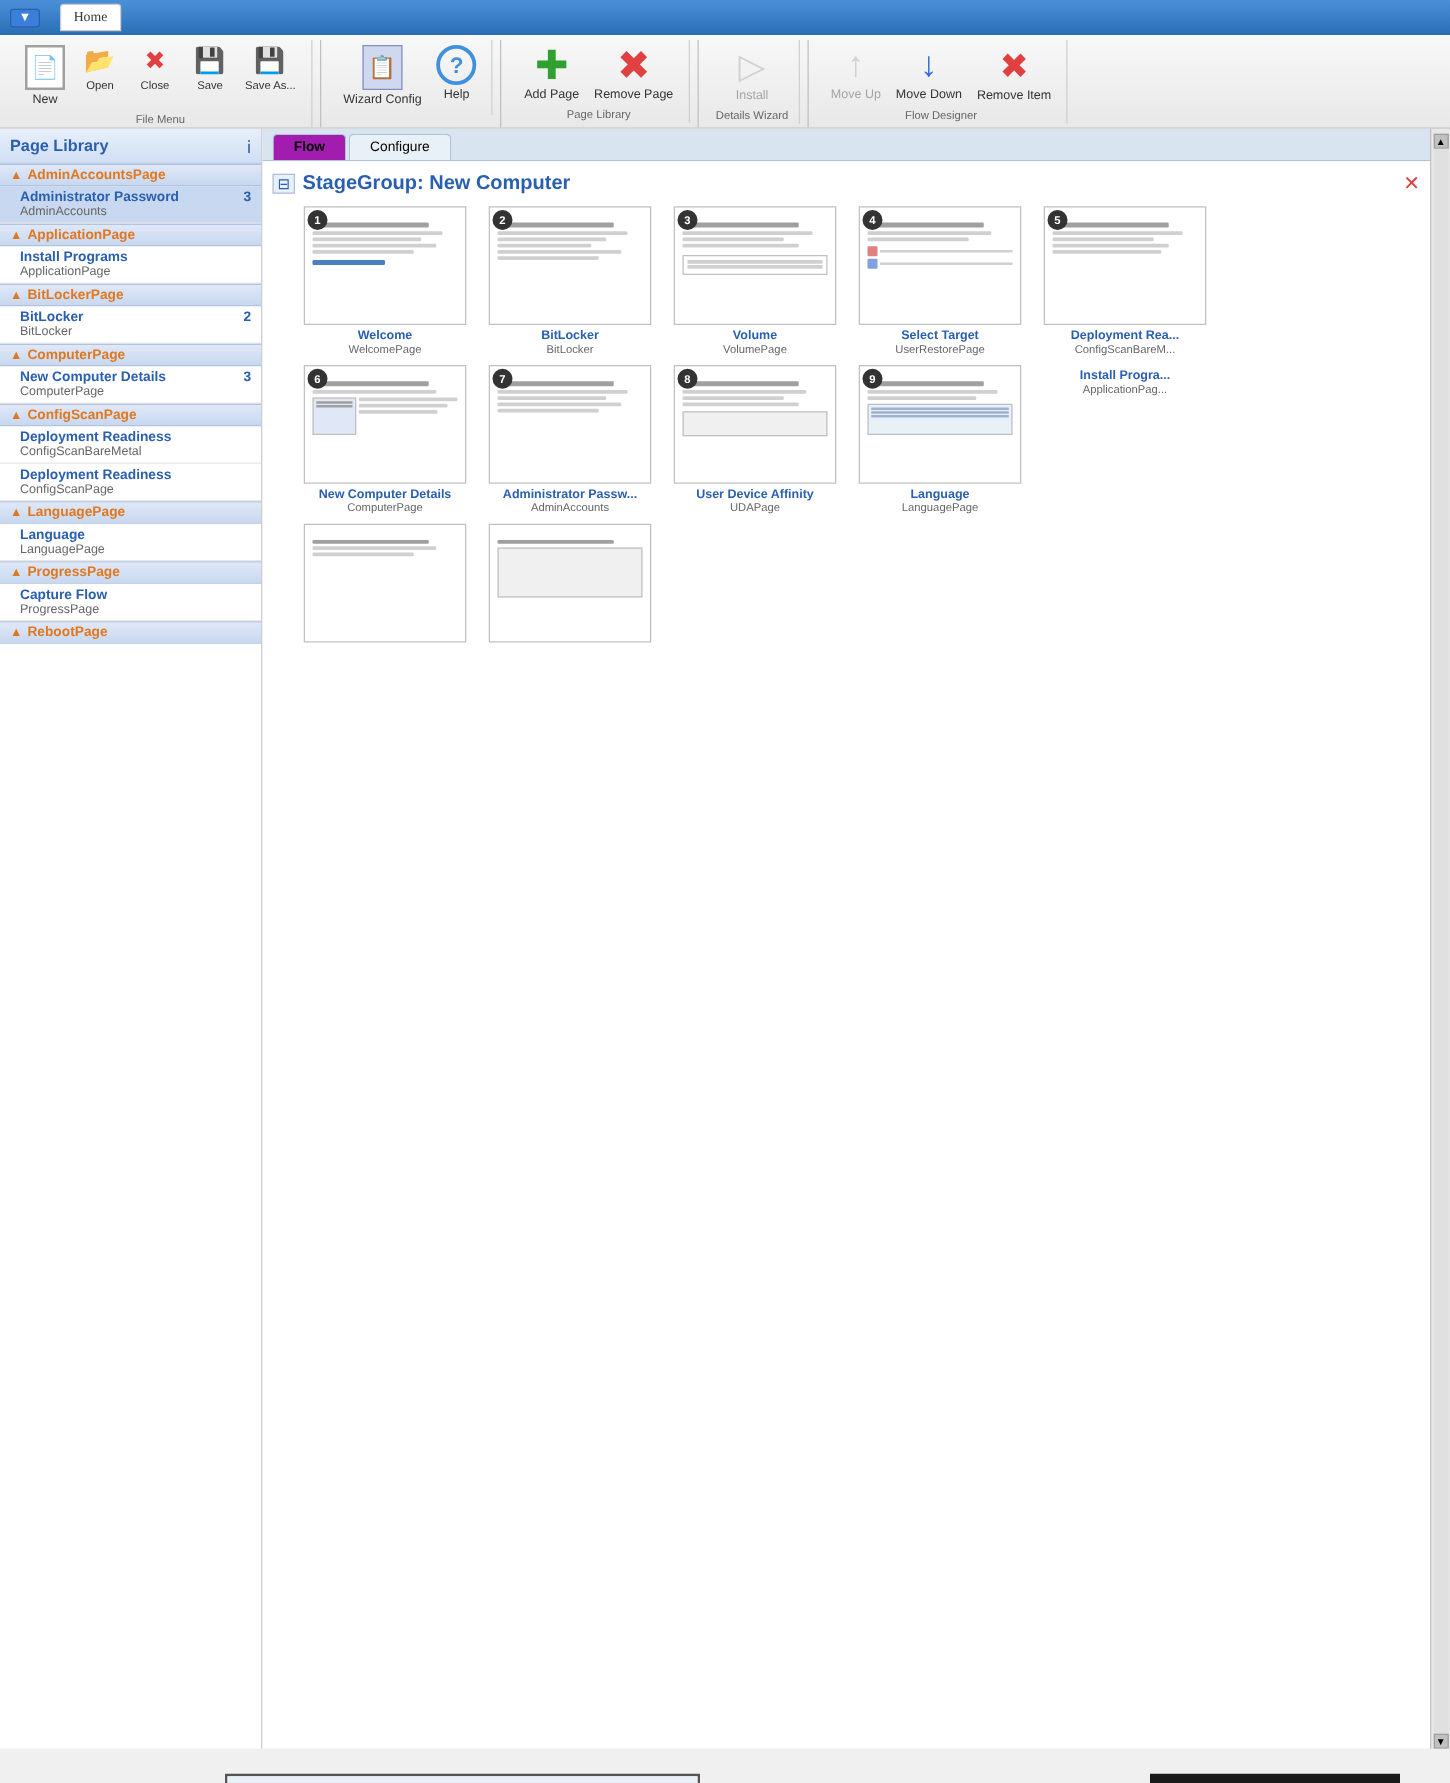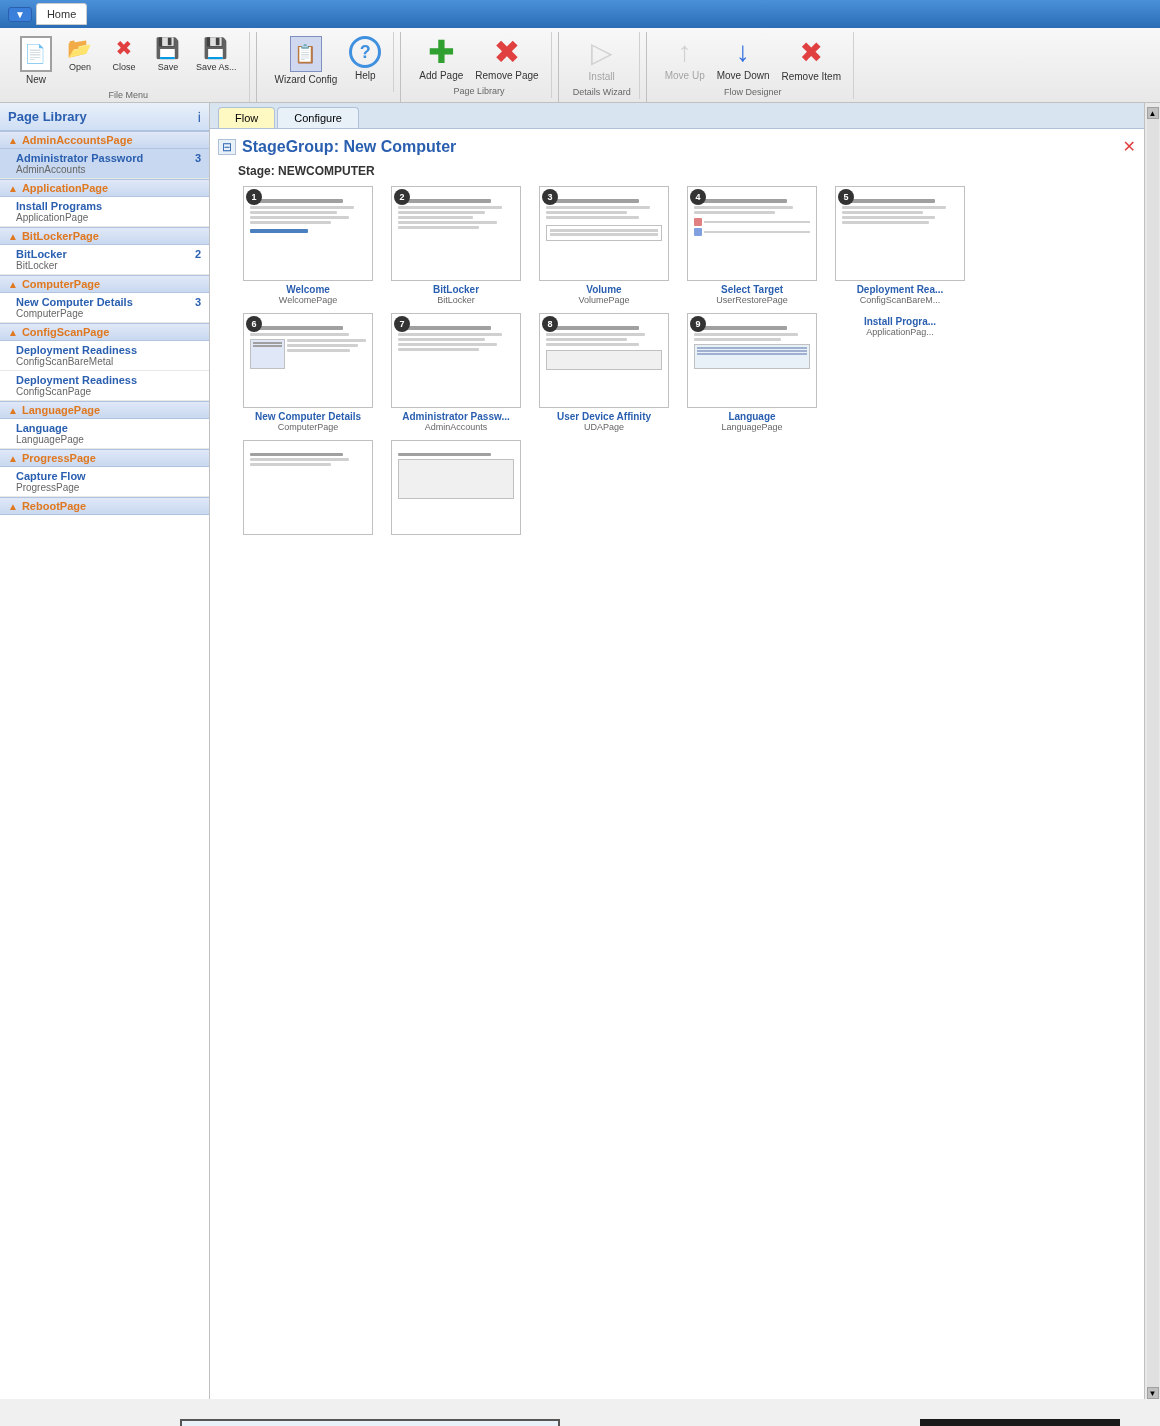--- a/index.html
+++ b/index.html
@@ -1,21 +1,21 @@
 <!DOCTYPE html>
 <html><head>
   <meta charset="utf-8">
   <style>
     * { box-sizing: border-box; margin: 0; padding: 0; }
     body { font-family: 'Segoe UI', Arial, sans-serif; font-size: 12px; background: #f0f0f0; width: 1160px; min-height: 1426px; overflow-x: hidden; }
 
     
     .title-bar { background: linear-gradient(180deg, #4a90d9 0%, #2a6db5 100%); height: 28px; display: flex; align-items: center; padding: 0 8px; }
     .title-bar-btn { background: #3a7fd9; border: 1px solid #2a5fb0; border-radius: 3px; color: white; font-size: 10px; padding: 1px 6px; margin-right: 4px; cursor: pointer; }
-    .title-bar-home { background: white; color: #333; border: 1px solid #ccc; border-radius: 3px 3px 0 0; padding: 4px 10px; font-size: 11px; margin-left: 0; }
+    .title-bar-home { background: white; color: #333; border: 1px solid #ccc; border-radius: 3px 3px 0 0; padding: 4px 10px; font-size: 11px; margin-left: 12px; font-family: Liberation Serif, serif; }
 
     
     .ribbon { background: linear-gradient(180deg, #f8f8f8 0%, #e8e8e8 100%); border-bottom: 1px solid #c0c0c0; padding: 4px 8px 0 8px; }
     .ribbon-groups { display: flex; align-items: flex-start; gap: 2px; }
     .ribbon-group { display: flex; flex-direction: column; align-items: center; border-right: 1px solid #d0d0d0; padding: 2px 8px; }
     .ribbon-group-label { font-size: 9px; color: #666; margin-top: 2px; text-align: center; }
     .ribbon-items { display: flex; align-items: flex-start; gap: 4px; }
     .ribbon-btn { display: flex; flex-direction: column; align-items: center; cursor: pointer; padding: 2px 4px; border-radius: 3px; min-width: 40px; }
     .ribbon-btn .label { font-size: 9px; color: #333; text-align: center; line-height: 1.2; margin-top: 2px; }
     .ribbon-btn.large .label { font-size: 10px; }
@@ -37,21 +37,21 @@
     .sidebar-item.selected { background: #c8d8f0; }
     .sidebar-item-left { }
     .sidebar-item-name { font-size: 11px; font-weight: bold; color: #2a5fb0; }
     .sidebar-item-type { font-size: 10px; color: #666; }
     .sidebar-item-count { font-size: 11px; color: #2a5fb0; font-weight: bold; }
 
     
     .content-area { flex: 1; display: flex; flex-direction: column; background: #f5f5f5; overflow: hidden; }
     .content-tabs { display: flex; background: #d8e4f0; border-bottom: 1px solid #b0c0d8; padding: 4px 8px 0 8px; }
     .content-tab { padding: 4px 16px; border: 1px solid #b0c0d8; border-bottom: none; background: #e8f0f8; border-radius: 4px 4px 0 0; cursor: pointer; font-size: 11px; margin-right: 2px; }
-    .content-tab.active { background: #fef9c3; font-weight: normal; }
+    .content-tab.active { background: #a21caf; font-weight: bold; }
 
     
     .flow-area { flex: 1; background: white; padding: 8px; overflow: auto; position: relative; }
     .stage-group-header { display: flex; align-items: center; gap: 6px; margin-bottom: 8px; }
     .stage-group-expand { color: #2a5fb0; cursor: pointer; font-size: 12px; border: 1px solid #b0c0d8; padding: 0 3px; background: #e8f0f8; }
     .stage-group-title { font-size: 16px; font-weight: bold; color: #2a5fb0; }
     .stage-label { font-size: 12px; font-weight: bold; color: #333; margin-left: 20px; margin-bottom: 8px; }
     .wizard-pages-grid { display: flex; flex-wrap: wrap; gap: 8px; margin-left: 20px; }
     .wizard-page-card { width: 140px; display: flex; flex-direction: column; align-items: center; cursor: pointer; }
     .wizard-page-thumb { width: 130px; height: 95px; border: 1px solid #c0c0c0; background: white; position: relative; overflow: hidden; }
@@ -302,21 +302,20 @@
       <div class="content-tab active">Flow</div>
       <div class="content-tab">Configure</div>
     </div>
 
     <div class="flow-area">
       <div class="stage-group-header">
         <span class="stage-group-expand">⊟</span>
         <span class="stage-group-title">StageGroup: New Computer</span>
         <span style="color:#e04040;font-size:16px;cursor:pointer;margin-left:auto;">✕</span>
       </div>
-      <div class="stage-label">Stage: NEWCOMPUTER</div>
 
       <div class="wizard-pages-grid">
 
         <div class="wizard-page-card">
           <div class="wizard-page-thumb">
             <div class="page-number">1</div>
             <div class="wizard-page-lines">
               <div class="page-line dark" style="width:80%;height:4px;margin-bottom:3px;"></div>
               <div class="page-line" style="width:90%;"></div>
               <div class="page-line" style="width:75%;"></div>

